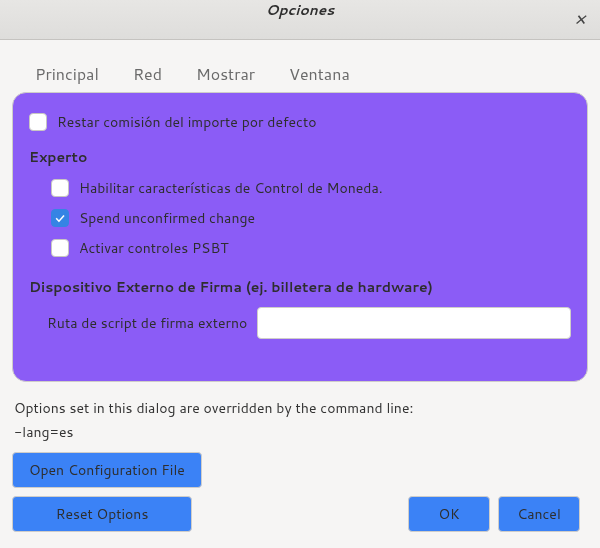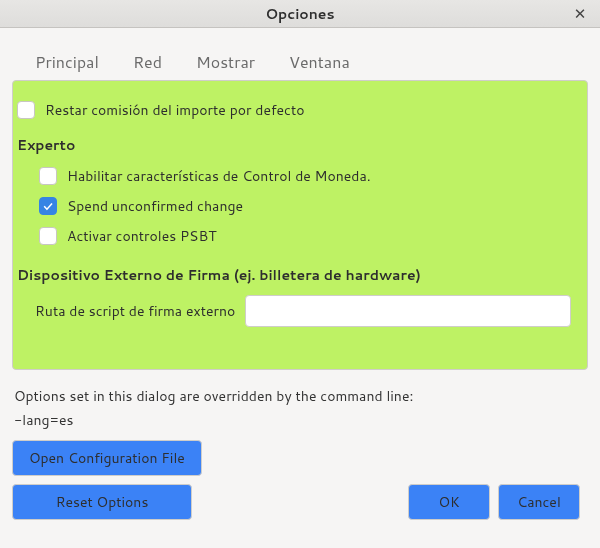--- a/index.html
+++ b/index.html
@@ -7,27 +7,28 @@
   body {
     font-family: "Cantarell", "Segoe UI", "Ubuntu", sans-serif;
     font-size: 14px;
     color: #2e2e2e;
     background: #f6f5f4;
     width: 600px;
     height: 548px;
     overflow: hidden;
   }
   .titlebar {
-    height: 28px;
+    height: 40px;
     background: linear-gradient(#e7e6e4, #dedddb);
     border-bottom: 1px solid #c5c3c0;
     display: flex;
-    align-items: center;
+    align-items: flex-start;
     justify-content: center;
     position: relative;
+    font-style: italic;
   }
   .titlebar .title {
     font-weight: 700;
     font-size: 14px;
   }
   .titlebar .close {
     position: absolute;
     right: 10px;
     top: 50%;
     transform: translateY(-50%);
@@ -62,24 +63,24 @@
   }
   .tab.active {
     background: #ffffff;
     border: 1px solid #cfcdc9;
     border-bottom: 1px solid #fff;
     border-radius: 4px 4px 0 0;
     color: #2e2e2e;
     font-weight: 600;
   }
   .panel {
-    background: #bef264;
-    border: 1px solid #cfcdc9;
-    border-radius: 4px;
-    padding: 14px 16px 22px 4px;
+    background: #8b5cf6;
+    border: 1px solid #cfcdc9;
+    border-radius: 14px;
+    padding: 14px 16px 22px 16px;
     min-height: 290px;
   }
   .check-row {
     display: flex;
     align-items: center;
     gap: 10px;
     padding: 5px 0;
   }
   .check-row.indented { margin-left: 22px; }
   .checkbox {

